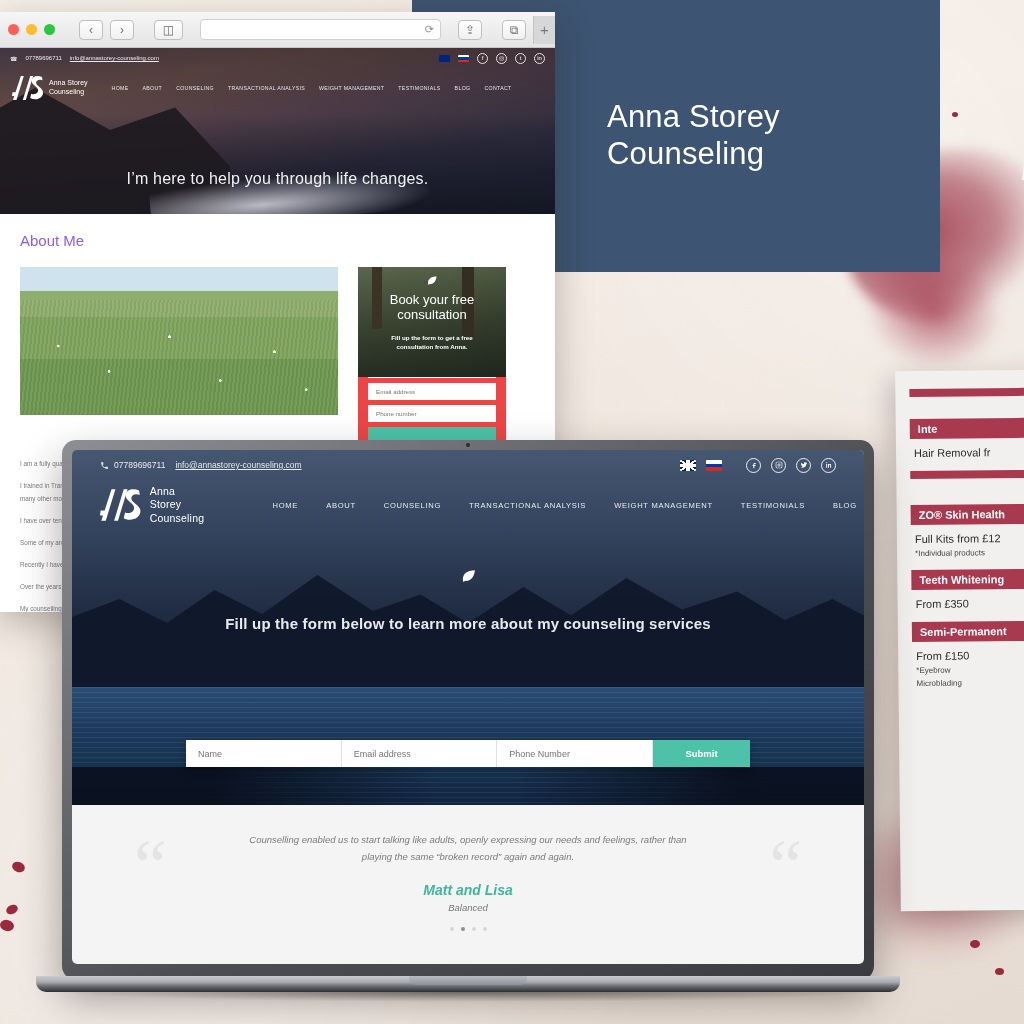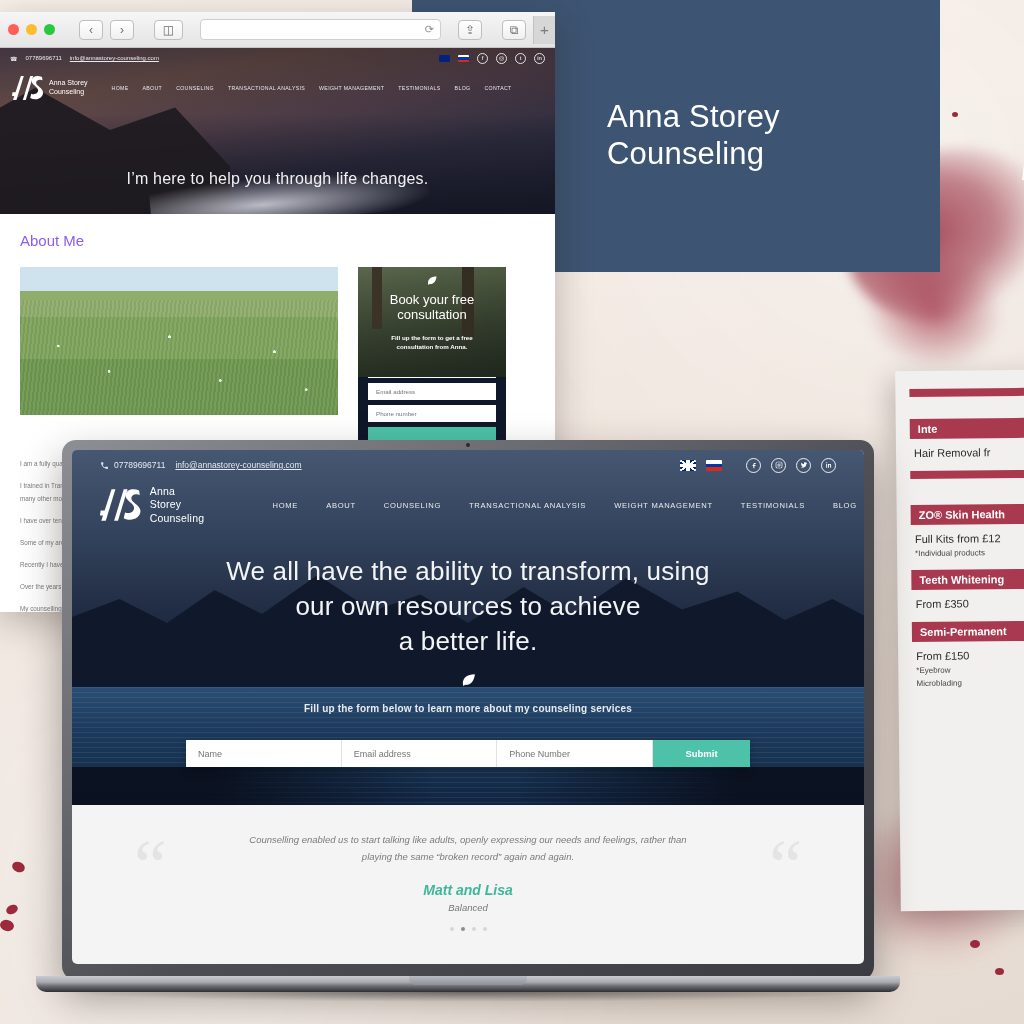--- a/index.html
+++ b/index.html
@@ -162,21 +162,21 @@
     background:
       radial-gradient(circle at 12% 40%, rgba(255,255,255,.9) 0 1.2px, transparent 1.6px),
       radial-gradient(circle at 28% 62%, rgba(255,255,255,.85) 0 1.2px, transparent 1.6px),
       radial-gradient(circle at 47% 32%, rgba(255,255,255,.85) 0 1.3px, transparent 1.7px),
       radial-gradient(circle at 63% 70%, rgba(255,255,255,.8) 0 1.2px, transparent 1.6px),
       radial-gradient(circle at 80% 45%, rgba(255,255,255,.85) 0 1.3px, transparent 1.7px),
       radial-gradient(circle at 90% 78%, rgba(255,255,255,.8) 0 1.2px, transparent 1.6px),
       repeating-linear-gradient(96deg, rgba(255,255,255,.05) 0 2px, rgba(0,0,0,.05) 2px 4px);
   }
   .consult-card {
-    width: 148px; background: #0f172a; position: relative; overflow: hidden;
+    width: 148px; background: #ef4444; position: relative; overflow: hidden;
   }
   .consult-photo {
     position: absolute; inset: 0 0 auto 0; height: 110px;
     background: linear-gradient(180deg, rgba(30,40,30,.45), rgba(25,32,24,.8)),
       linear-gradient(160deg, #8e9a76 0%, #6d7a57 45%, #3a4331 100%);
   }
   .consult-photo .trunk { position: absolute; left: 14px; top: 0; width: 10px; height: 62px; background: #3a3326; }
   .consult-photo .trunk2 { position: absolute; left: 104px; top: 0; width: 12px; height: 70px; background: #332d22; }
   .consult-inner { position: relative; padding: 6px 10px 0 10px; text-align: center; color: #fff; }
   .leaf-ico { display: inline-block; width: 12px; height: 12px; }
@@ -312,21 +312,21 @@
     color: #e9ecf2; font-size: 7.6px; letter-spacing: .7px; padding: 0 14px; white-space: nowrap;
   }
 
   .hero-copy { position: absolute; left: 0; right: 0; top: 104px; text-align: center; }
   .hero-h1 {
     color: #f3f4f6; font-size: 26px; font-weight: 300; line-height: 1.34;
     white-space: pre-line; letter-spacing: .2px;
   }
   .hero-leaf { margin-top: 14px; }
   .hero-leaf svg { width: 17px; height: 17px; fill: #ffffff; }
-  .hero-sub { margin-top: 10px; color: #e9eaee; font-size: 10px; font-weight: 700; letter-spacing: .2px; }
+  .hero-sub { margin-top: 26px; color: #e9eaee; font-size: 15px; font-weight: 700; letter-spacing: .2px; }
 
   .hero-form {
     position: absolute; left: 114px; right: 114px; top: 290px;
     display: flex; height: 27px; box-shadow: 0 2px 10px rgba(0,0,0,.25);
   }
   .hero-form input {
     flex: 1; border: none; outline: none; background: #fff;
     font-size: 9px; color: #9b9b9b; padding-left: 12px;
     border-right: 1px solid #e2e2e2;
     font-family: "Liberation Sans", sans-serif;
@@ -579,23 +579,20 @@
                 <span>COUNSELING</span>
                 <span>TRANSACTIONAL ANALYSIS</span>
                 <span>WEIGHT MANAGEMENT</span>
                 <span>TESTIMONIALS</span>
                 <span>BLOG</span>
 
               </div>
             </div>
 
             <div class="hero-copy">
-              <div class="hero-h1">We all have the ability to transform, using
-our own resources to achieve
-a better life.</div>
               <div class="hero-leaf">
                 <svg viewBox="0 0 24 24">
                     <path d="M21 3C10 3 4 8 4 16c0 2 1 4 1 4l2-2c4 1 13-2 14-15z"></path>
                   </svg>
               </div>
               <div class="hero-sub">Fill up the form below to learn more about my counseling services</div>
             </div>
 
             <div class="hero-form">
               <input type="text" readonly="" placeholder="Name" style="">

